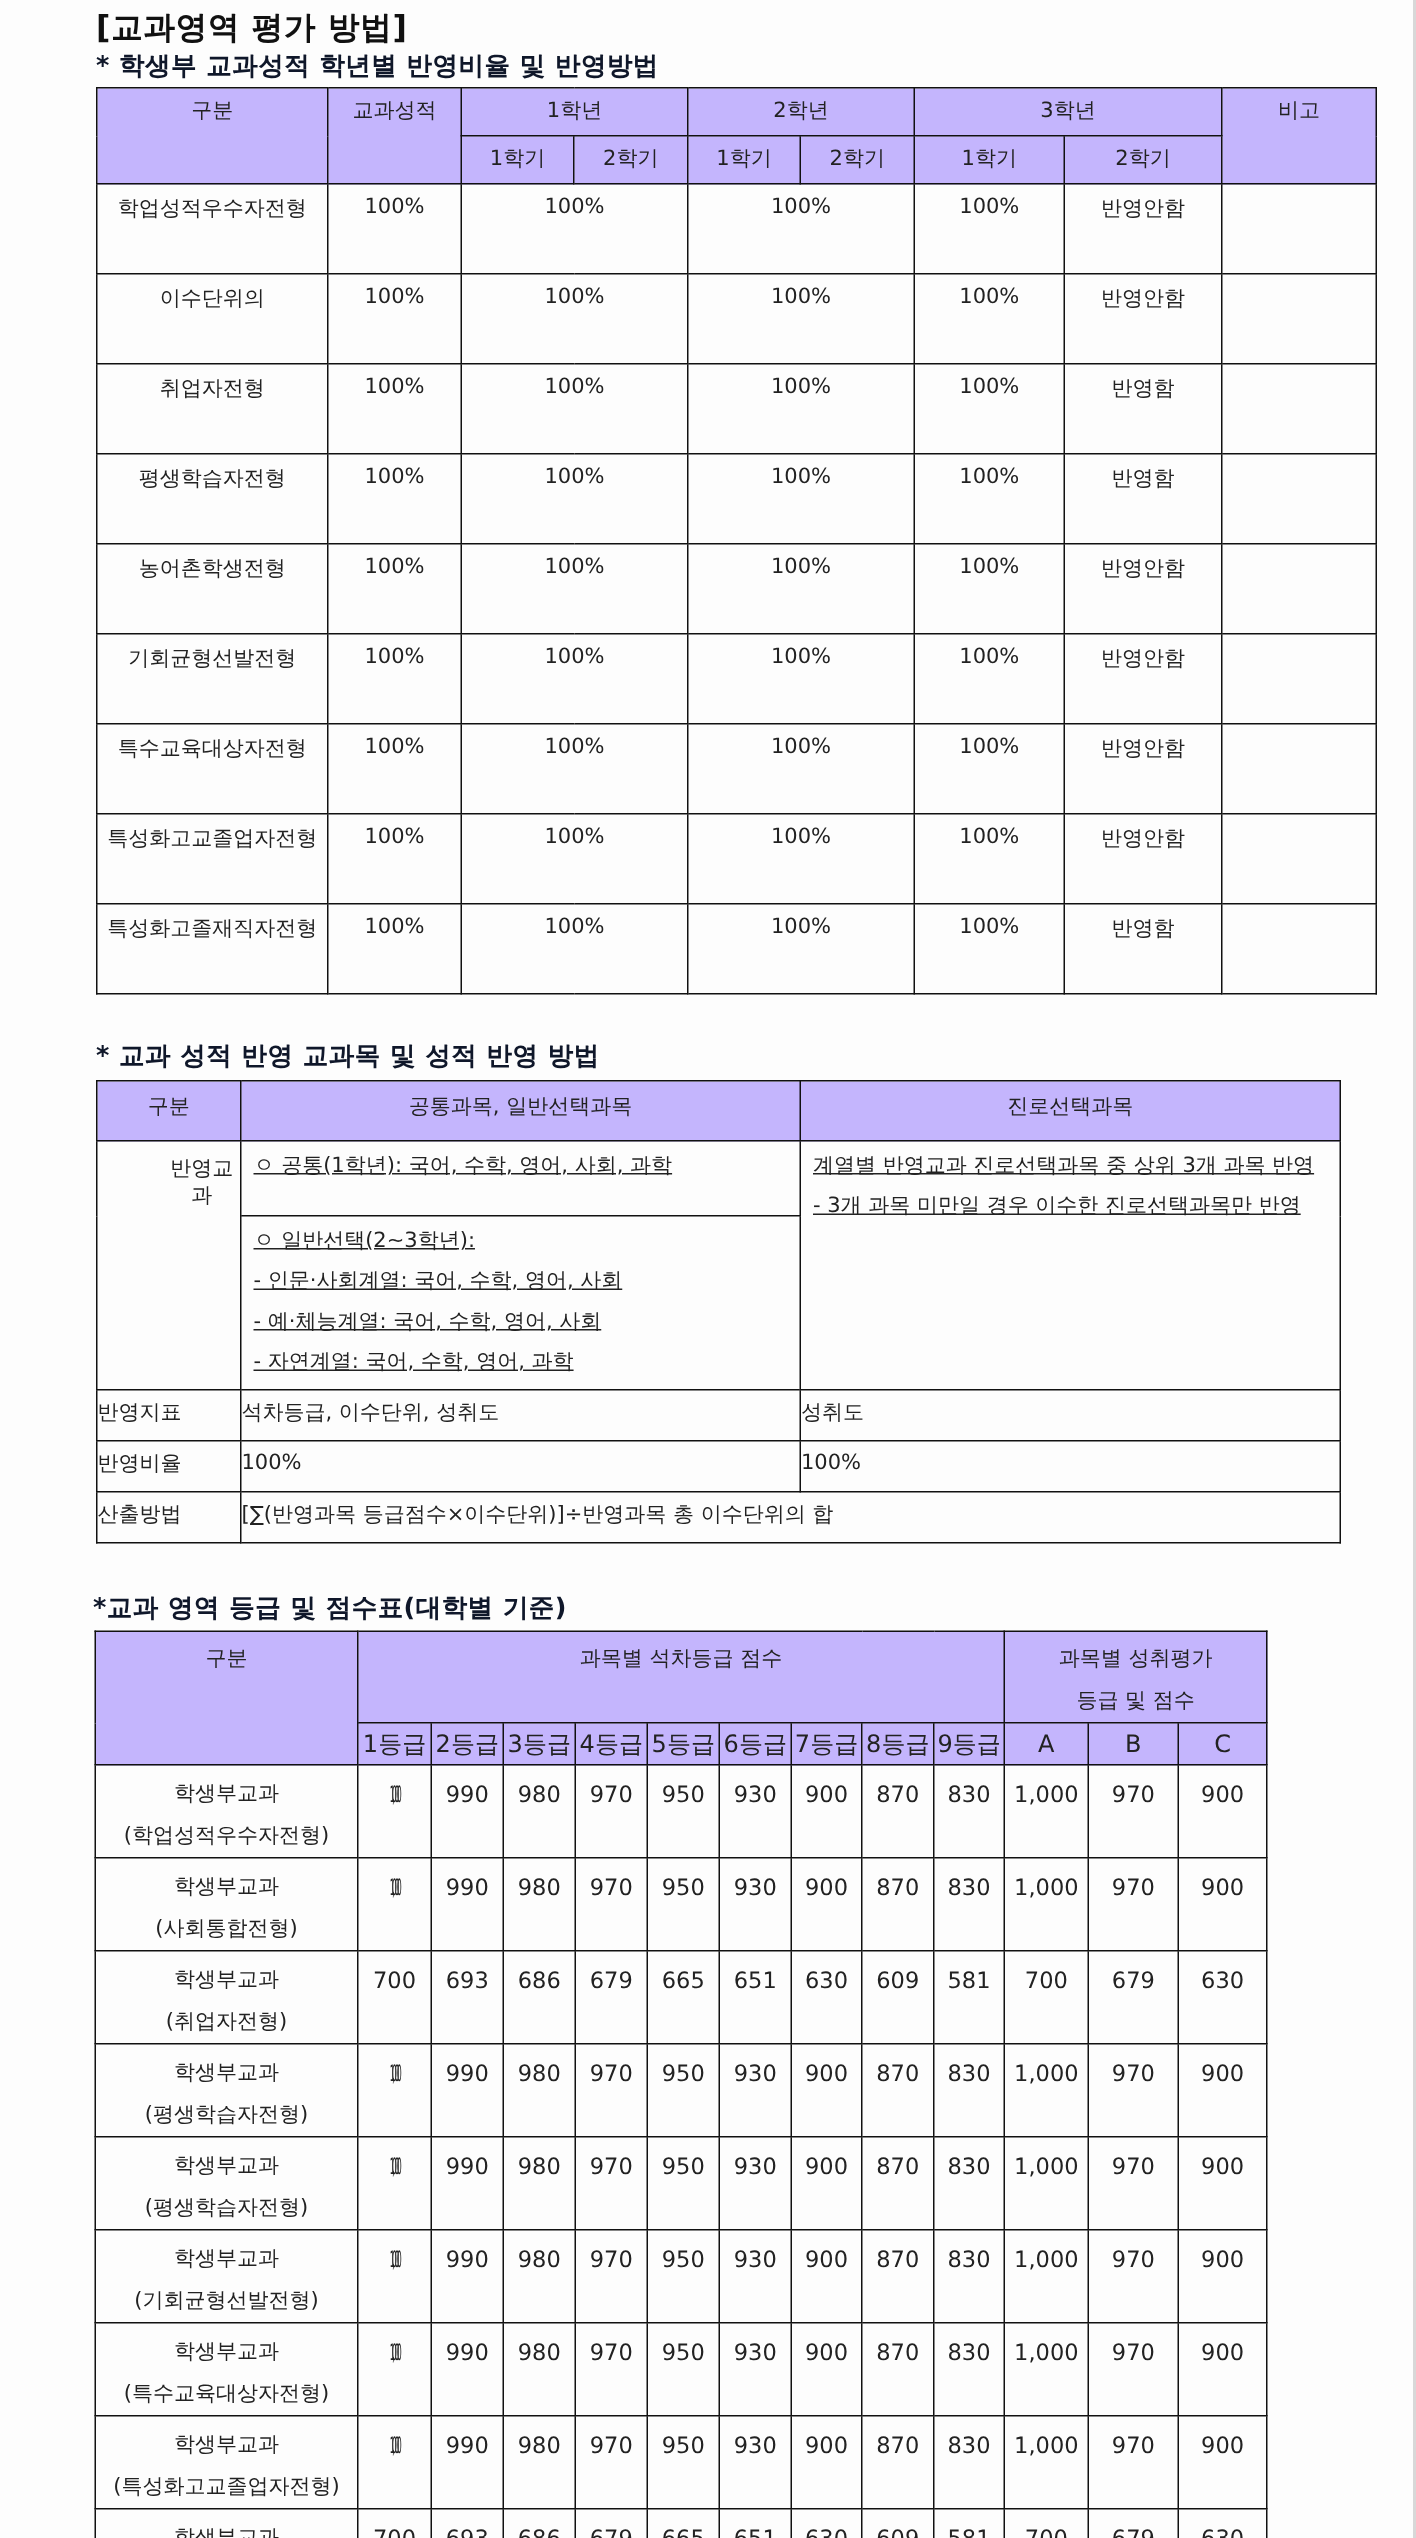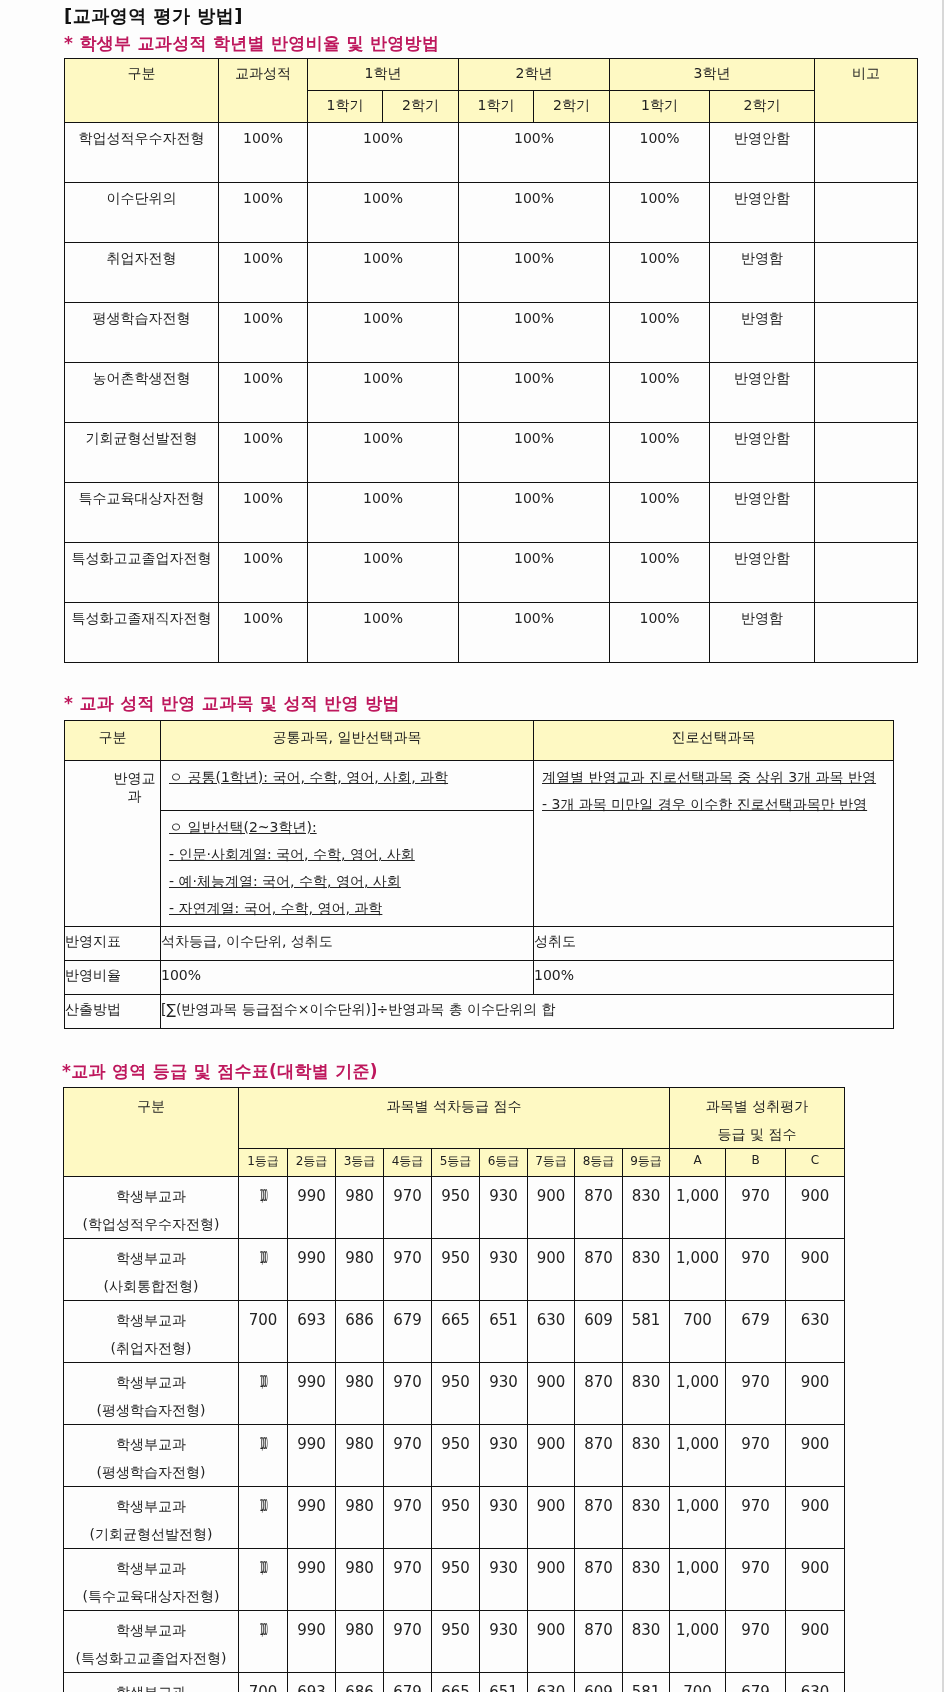--- a/index.html
+++ b/index.html
@@ -4,48 +4,48 @@
 <style>
   html, body { margin: 0; padding: 0; }
   body {
     width: 944px; height: 1692px; background: #fdfdfd; position: relative;
     font-family: "DejaVu Sans", "Liberation Sans", sans-serif; color: #222;
     overflow: hidden;
   }
   .scroll-edge { position: absolute; top: 0; right: 0; width: 2px; height: 1692px; background: #d8d8d8; }
   h1.title {
     position: absolute; left: 64px; top: 4px; margin: 0;
-    font-size: 18px; font-weight: bold; color: #111; letter-spacing: 0.5px;
+    font-size: 21px; font-weight: bold; color: #111; letter-spacing: 0.5px;
   }
   h2.sub {
-    position: absolute; margin: 0; font-size: 17px; font-weight: bold; color: #be185d; letter-spacing: 0.3px;
+    position: absolute; margin: 0; font-size: 17px; font-weight: bold; color: #0f172a; letter-spacing: 0.3px;
   }
   table { position: absolute; border-collapse: collapse; table-layout: fixed; font-size: 14px; }
   td, th { border: 1.5px solid #111; text-align: center; vertical-align: top; padding: 0; font-weight: normal; color: #222; }
-  th { background: #fef9c3; }
+  th { background: #c4b5fd; }
 
   
   #t1 { left: 64px; top: 58px; width: 853px; }
   #t1 .h1row th { height: 32px; padding-top: 6px; box-sizing: border-box; }
   #t1 .h2row th { height: 32px; padding-top: 6px; box-sizing: border-box; }
   #t1 tbody td { height: 60px; padding-top: 7px; box-sizing: border-box; }
 
   
   #t2 { left: 64px; top: 720px; width: 829px; font-size: 14px; }
   #t2 th { height: 40px; padding-top: 8px; box-sizing: border-box; }
   #t2 td { box-sizing: border-box; }
   #t2 .left { text-align: left; padding-left: 8px; line-height: 27px; padding-top: 3px; text-decoration: underline; }
   #t2 .lbl { padding-top: 9px; padding-left: 44px; }
   #t2 .mid { text-align: left; padding-top: 6px; height: 34px; }
 
   
   #t3 { left: 63px; top: 1087px; width: 781px; font-size: 15px; }
   #t3 thead th { box-sizing: border-box; }
   #t3 .hA th.big { height: 56px; padding-top: 4px; line-height: 28px; font-size: 14px; }
-  #t3 .hB th { height: 28px; padding-top: 4px; font-size: 12px; }
+  #t3 .hB th { height: 28px; padding-top: 4px; font-size: 16px; }
   #t3 tbody td { height: 56px; box-sizing: border-box; padding-top: 5px; line-height: 28px; }
   #t3 tbody td.name { font-size: 14px; }
   #t3 .squash { display: inline-block; transform: scaleX(0.35); letter-spacing: -5px; font-size: 15px; }
 </style>
 </head>
 <body>
 
 <div class="scroll-edge"></div>
 
 <h1 class="title">[교과영역 평가 방법]</h1>

